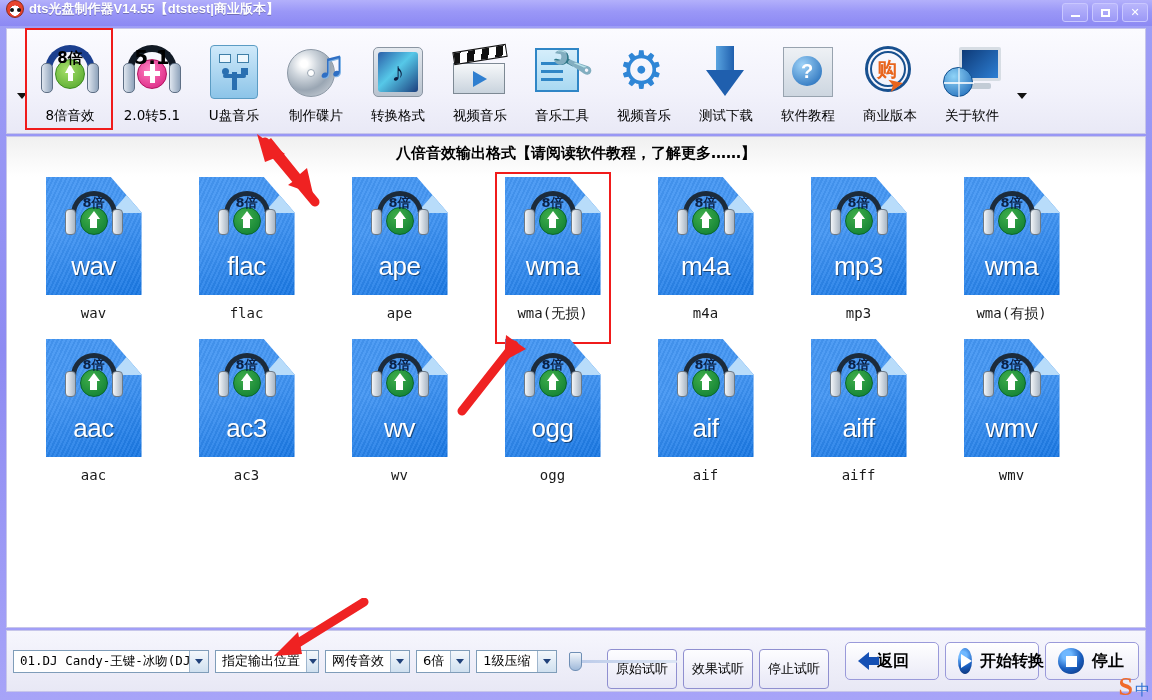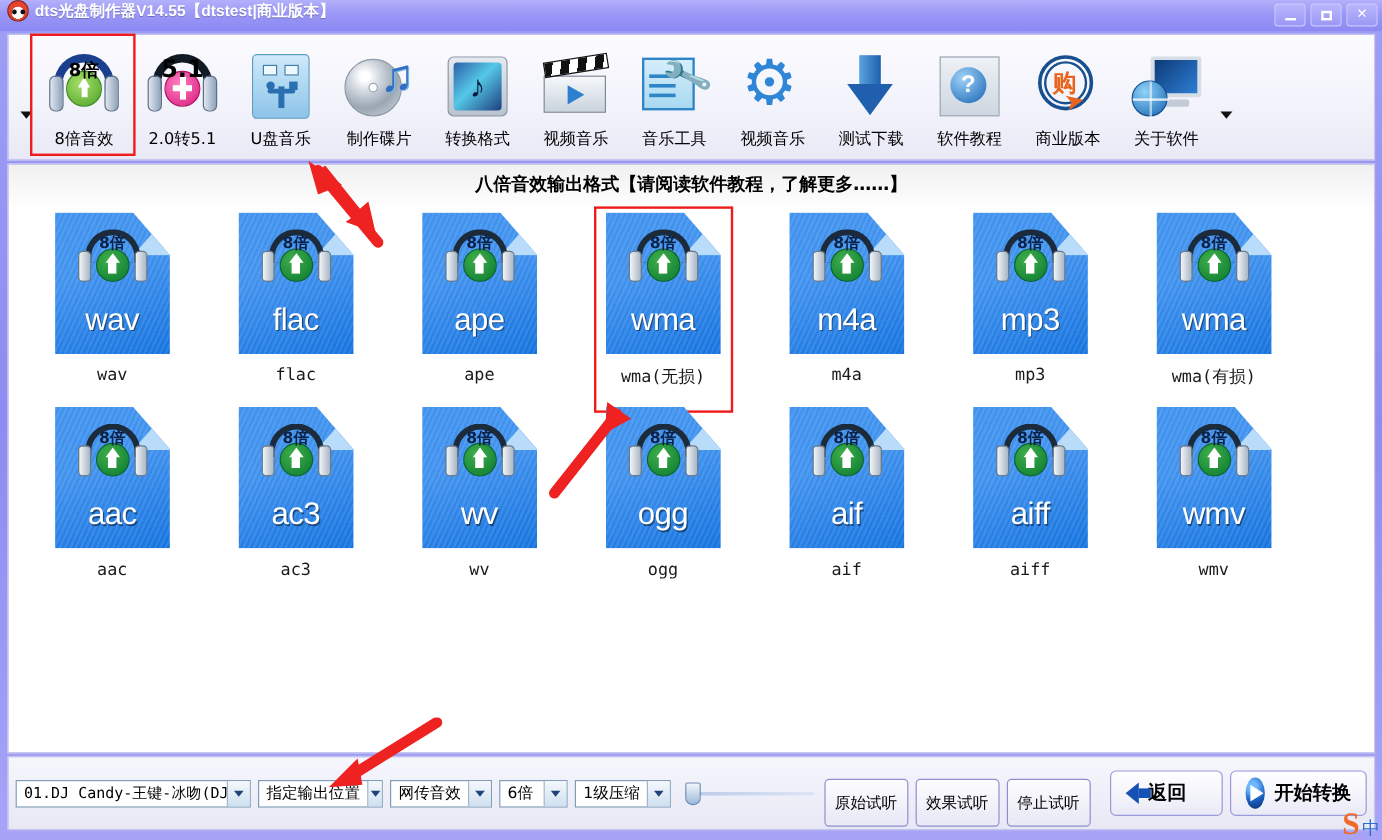--- a/index.html
+++ b/index.html
@@ -798,20 +798,26 @@
     <div class="bigbtn" style="margin-left:10px">
       <span class="arrow-left"></span>
       <span>返回</span>
     </div>
     <div class="bigbtn">
       <span class="circ-btn">
           <span class="play"></span>
         </span>
       <span>开始转换</span>
     </div>
+    <div class="bigbtn">
+      <span class="circ-btn">
+          <span class="stop"></span>
+        </span>
+      <span>停止</span>
+    </div>
   </div>
 
   <svg class="redarrow" style="left:255px; top:132px; width:110px; height:80px" viewBox="0 0 110 80">
     <polygon points="8,12 40,48 33,53 58,62 52,36 45,42 16,6" fill="#ef2222"></polygon>
     <path d="M10,10 L60,70" stroke="#ef2222" stroke-width="9" stroke-linecap="round"></path>
     <polygon points="2,2 30,22 10,30" fill="#ef2222"></polygon>
   </svg>
 
   <svg class="redarrow" style="left:448px; top:335px; width:110px; height:82px" viewBox="0 0 110 82">
     <path d="M14,76 L66,10" stroke="#ef2222" stroke-width="9" stroke-linecap="round"></path>

